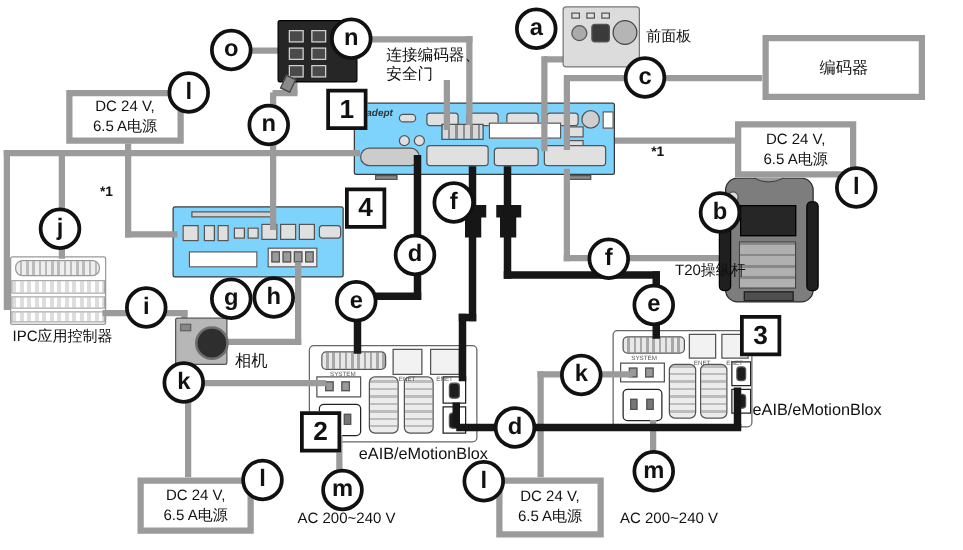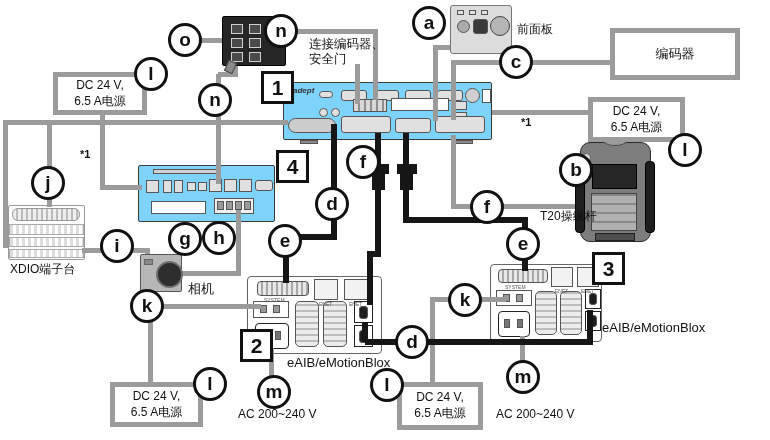--- a/index.html
+++ b/index.html
@@ -235,21 +235,21 @@
   </div>
 
   <span class="lbl" style="left:309px;top:37px;font-size:12.5px;">
     <span>连接编码器、</span><br>
     <span>安全门</span>
   </span>
   <span class="lbl" style="left:517px;top:22px;">前面板</span>
   <span class="lbl" style="left:80px;top:148px;font-size:11px;font-weight:bold;">*1</span>
   <span class="lbl" style="left:521px;top:116px;font-size:11px;font-weight:bold;">*1</span>
   <span class="lbl" style="left:540px;top:188px;margin-top:21px;">T20操纵杆</span>
-  <span class="lbl" style="left:10px;top:262px;">XDIO端子台</span>
+  <span class="lbl" style="left:10px;top:262px;">IPC应用控制器</span>
   <span class="lbl" style="left:188px;top:281px;font-size:13px;">相机</span>
   <span class="lbl b13" style="left:287px;top:355px;">eAIB/eMotionBlox</span>
   <span class="lbl b13" style="left:602px;top:320px;">eAIB/eMotionBlox</span>
   <span class="lbl" style="left:238px;top:407px;">AC 200~240 V</span>
   <span class="lbl" style="left:496px;top:407px;">AC 200~240 V</span>
 
   <div class="nb" style="left:261px;top:71px;">1</div>
   <div class="nb" style="left:276px;top:150px;">4</div>
   <div class="nb" style="left:240px;top:329px;">2</div>
   <div class="nb" style="left:592px;top:252px;">3</div>

